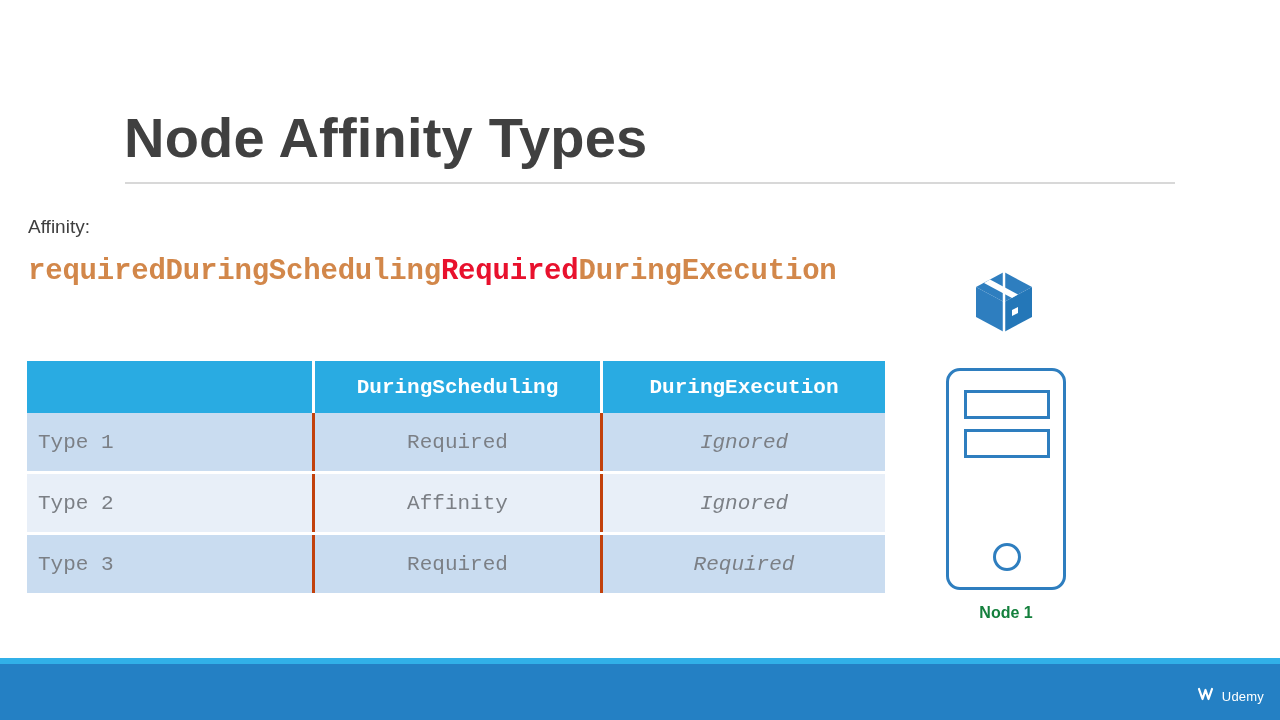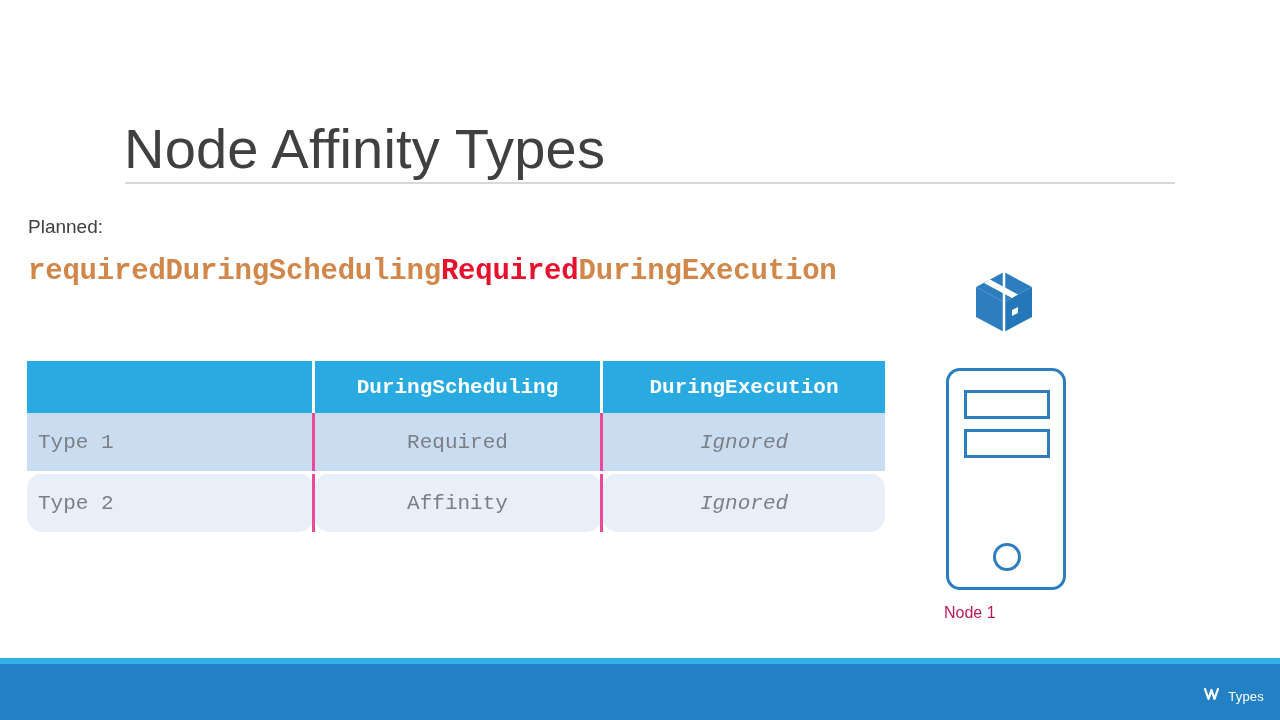--- a/index.html
+++ b/index.html
@@ -12,23 +12,23 @@
     background: #ffffff;
     font-family: "Liberation Sans", sans-serif;
     overflow: hidden;
     position: relative;
   }
 
   
   .slide-title {
     position: absolute;
     left: 124px;
-    top: 118px;
+    top: 107px;
     font-size: 56px;
-    font-weight: 400;
+    font-weight: 700;
     color: #404040;
     letter-spacing: 0.2px;
     line-height: 1.1;
     white-space: nowrap;
   }
   .title-rule {
     position: absolute;
     left: 125px;
     top: 182px;
     width: 1050px;
@@ -91,35 +91,35 @@
   }
   .affinity-table thead th:last-child { border-right: none; }
   .affinity-table thead th.col-blank { }
 
   .affinity-table tbody td {
     height: 58px;
     font-family: "Liberation Mono", "DejaVu Sans Mono", monospace;
     font-size: 21px;
     color: #7b7f85;
     vertical-align: middle;
-    border-right: 3px solid #ec4899;
+    border-right: 3px solid #c2410c;
     border-bottom: 3px solid #ffffff;
   }
   .affinity-table tbody td:last-child { border-right: none; font-style: italic; }
   .affinity-table tbody tr:last-child td { border-bottom: none; }
 
   .affinity-table tbody td.cell-label {
     text-align: left;
     padding-left: 11px;
   }
   .affinity-table tbody td.cell-value {
     text-align: center;
   }
   .row-odd  td { background: #c9dcf0; }
-  .row-even td { background: #e8eff8; border-radius: 16px; }
+  .row-even td { background: #e8eff8; }
 
   
   .col-0 { width: 285px; }
   .col-1 { width: 285px; }
   .col-2 { width: 282px; }
 
   
   .node-group {
     position: absolute;
     left: 944px;
@@ -163,24 +163,25 @@
     height: 28px;
     border: 3px solid #2e7ebf;
     border-radius: 50%;
     box-sizing: border-box;
   }
   .node-caption {
     position: absolute;
     left: 0;
     top: 334px;
     width: 124px;
-    text-align: left;
+    text-align: center;
     font-size: 16px;
-    color: #be185d;
-    white-space: nowrap;
+    color: #15803d;
+    white-space: nowrap;
+    font-weight: bold;
   }
 
   
   .footer-strip-light {
     position: absolute;
     left: 0;
     bottom: 56px;
     width: 1280px;
     height: 6px;
     background: #31b0e8;
@@ -206,21 +207,21 @@
     font-size: 13px;
     letter-spacing: 0.2px;
   }
 </style>
 </head>
 <body>
 
 <div class="slide-title">Node Affinity Types</div>
 <div class="title-rule"></div>
 
-<div class="planned-label">Planned:</div>
+<div class="planned-label">Affinity:</div>
 
 <div class="code-line">
   <span class="code-seg-orange">requiredDuringScheduling</span><span class="code-seg-red">Required</span><span class="code-seg-orange">DuringExecution</span>
 </div>
 
 <table class="affinity-table">
   <thead>
     <tr>
       <th class="col-0 col-blank"></th>
       <th class="col-1">DuringScheduling</th>
@@ -230,20 +231,25 @@
   <tbody>
     <tr class="row-odd">
       <td class="cell-label">Type 1</td>
       <td class="cell-value">Required</td>
       <td class="cell-value">Ignored</td>
     </tr>
     <tr class="row-even">
       <td class="cell-label">Type 2</td>
       <td class="cell-value">Affinity</td>
       <td class="cell-value">Ignored</td>
+    </tr>
+    <tr class="row-odd">
+      <td class="cell-label">Type 3</td>
+      <td class="cell-value">Required</td>
+      <td class="cell-value">Required</td>
     </tr>
   </tbody>
 </table>
 
 <div class="node-group">
 
   <div class="pod-icon">
     <svg width="60" height="64" viewBox="0 0 60 64" xmlns="http://www.w3.org/2000/svg">
 
       <polygon points="30,2 58,17 30,32 2,17" fill="#2e7ebf"></polygon>
@@ -271,15 +277,15 @@
 </div>
 
 <div class="footer-strip-light"></div>
 <div class="footer-band">
   <div class="udemy-logo">
     <span>
       <svg width="20" height="16" viewBox="0 0 20 16" xmlns="http://www.w3.org/2000/svg">
         <path d="M2 3 L5.5 13 L8.5 4 L11.5 13 L15 3" stroke="#ffffff" stroke-width="2.2" fill="none" stroke-linecap="round" stroke-linejoin="round"></path>
       </svg>
     </span>
-    <span class="udemy-wordmark">Types</span>
+    <span class="udemy-wordmark">Udemy</span>
   </div>
 </div>
 
 </body></html>

